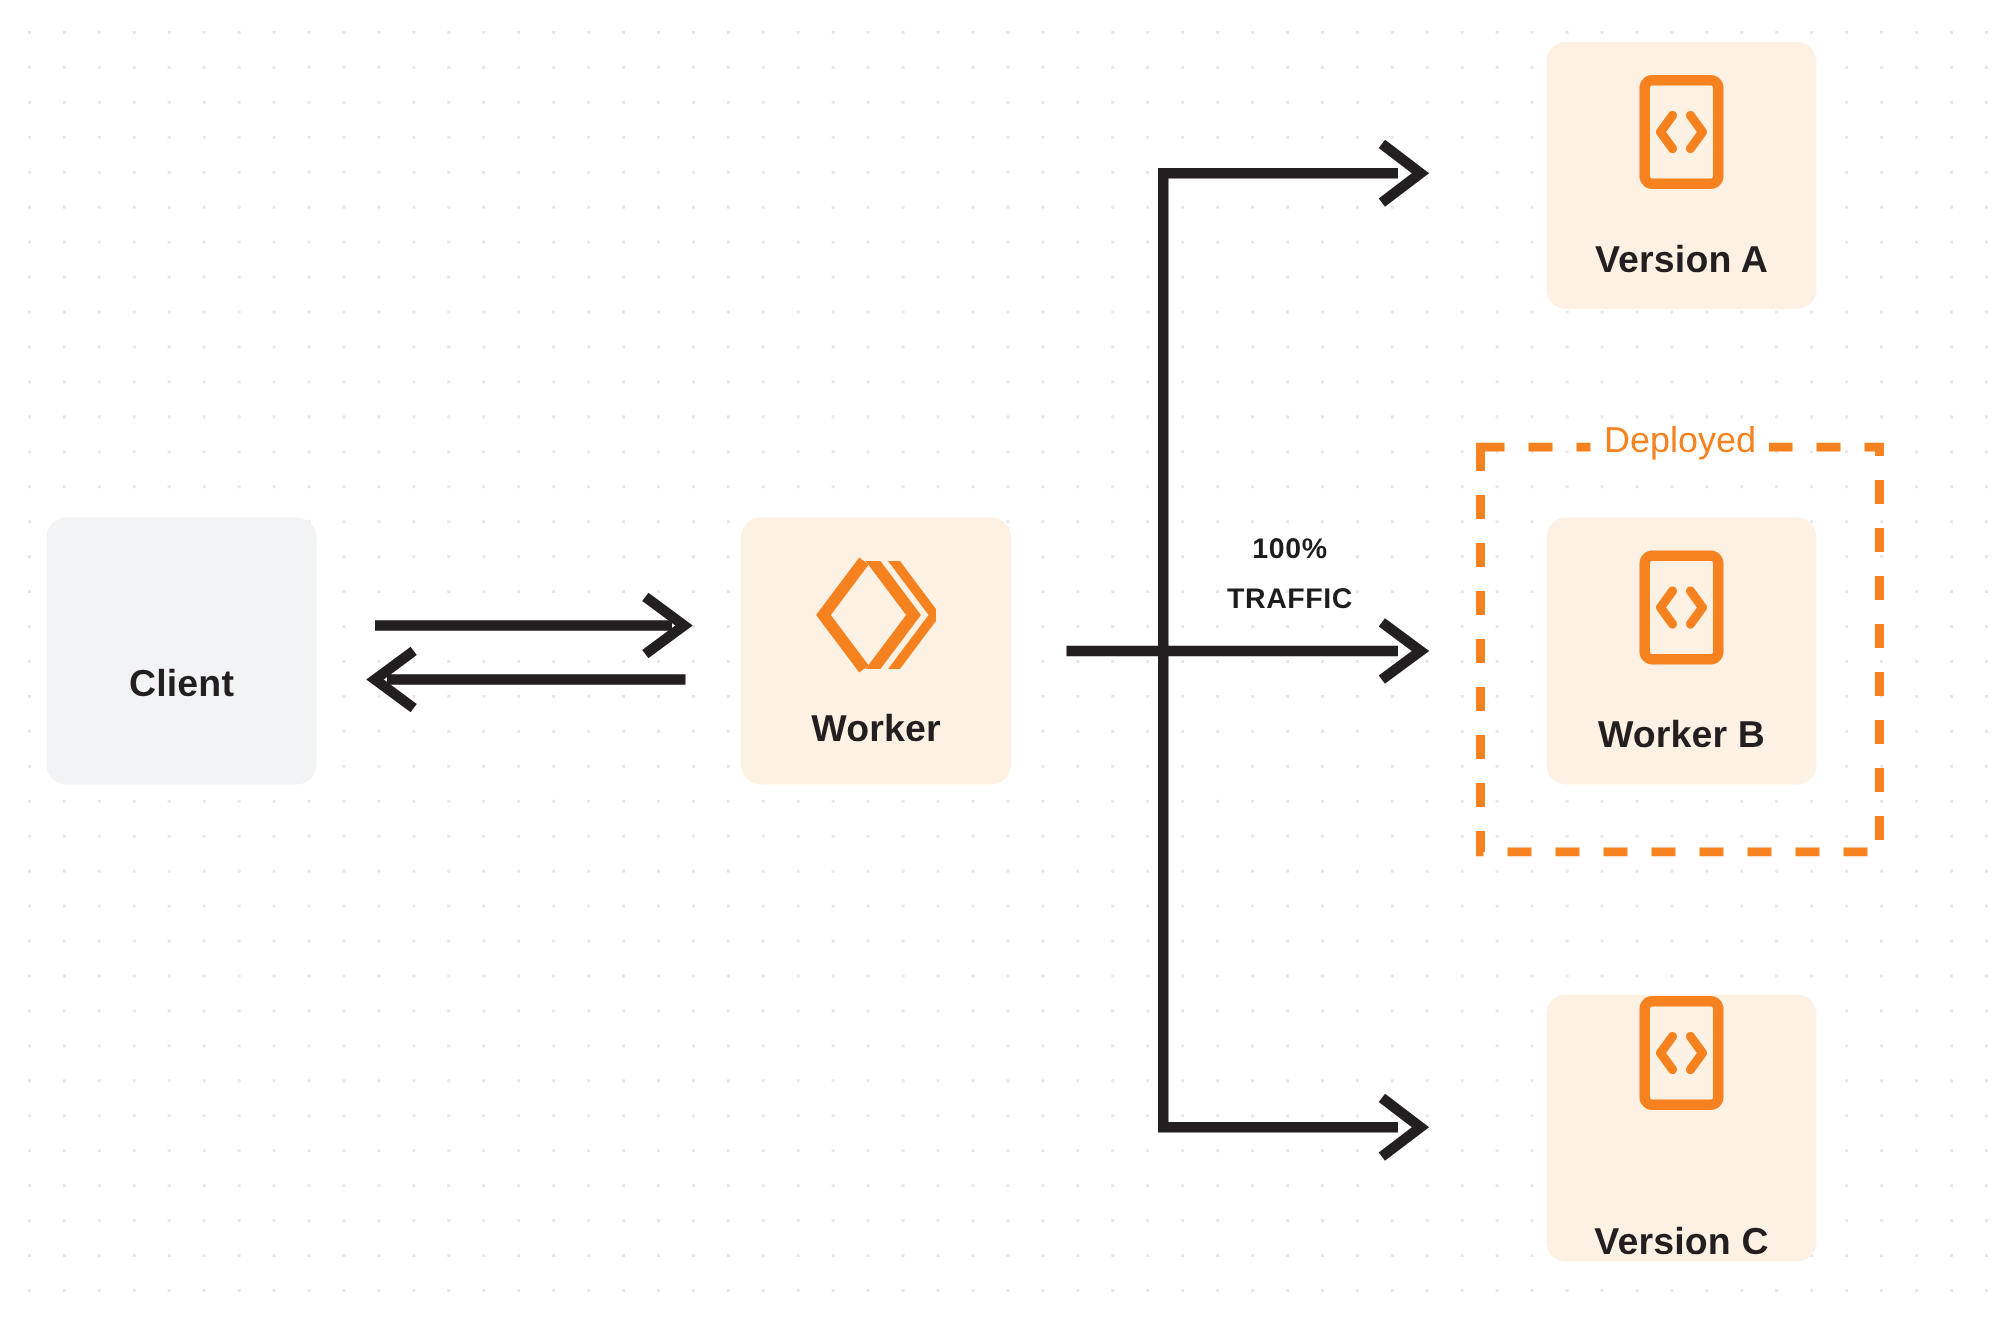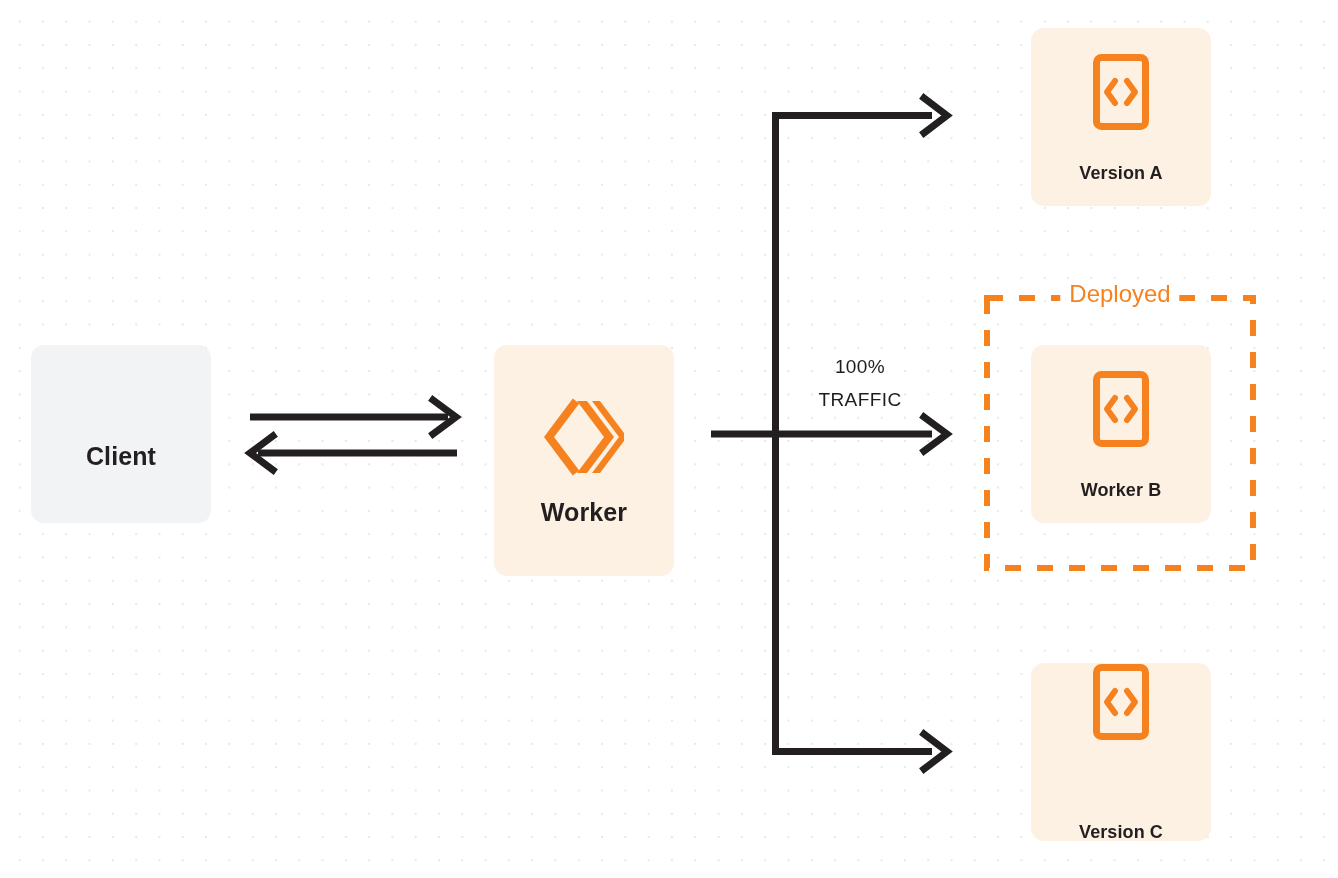--- a/index.html
+++ b/index.html
@@ -52,39 +52,39 @@
   }
   #client-node .node-label {
     font-size: 25px;
   }
 
   
   #worker-node {
     left: 494px;
     top: 345px;
     width: 180px;
-    height: 231px;
+    height: 178px;
     background: #fdf1e3;
   }
   #worker-node .node-label {
     font-size: 25px;
     margin-top: 18px;
   }
   .worker-logo {
     display: block;
   }
 
   
   .version-node {
     width: 180px;
     height: 178px;
     background: #fdf1e3;
   }
   .version-node .node-label {
-    font-size: 18px;
+    font-size: 25px;
     margin-top: 29px;
   }
   #version-a-node { left: 1031px; top: 28px; }
   #version-b-node { left: 1031px; top: 345px; }
   #version-c-node { left: 1031px; top: 663px; justify-content: space-between; }
 
   
   #deployed-group {
     position: absolute;
     left: 984px;
@@ -125,21 +125,21 @@
 
   
   #traffic-label {
     position: absolute;
     left: 786px;
     top: 350px;
     width: 148px;
     text-align: center;
     color: #1d1d1f;
     font-size: 19px;
-    font-weight: normal;
+    font-weight: bold;
     line-height: 1.75;
     letter-spacing: 0.4px;
   }
   #traffic-label span { display: block; }
 </style>
 </head>
 <body>
 
 <div id="canvas">
 

